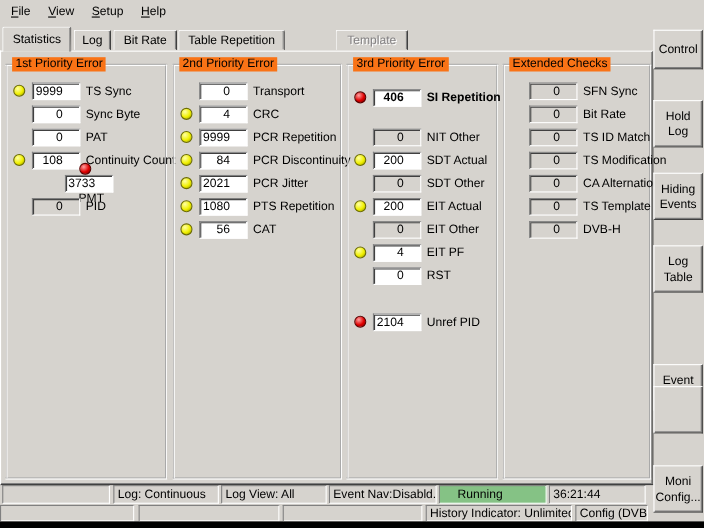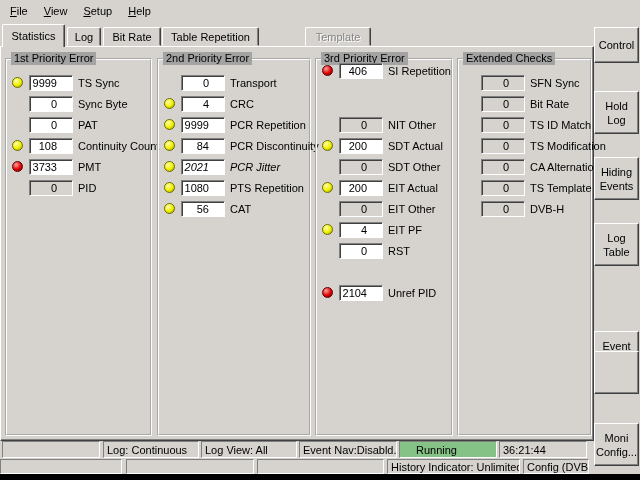--- a/index.html
+++ b/index.html
@@ -41,21 +41,21 @@
     border:1px solid; border-color:#fff #404040 #404040 #fff;
     box-shadow: inset -1px -1px 0 #808080;
   }
   
   .groupbox { position:absolute; top:11px; height:378px; border:2px groove #fdfdfd; }
   .g1 { left:4px;   width:147px; }
   .g2 { left:156px; width:154px; }
   .g3 { left:314px; width:138px; }
   .g4 { left:456px; width:135px; }
   .gtitle {
-    position:absolute; top:-8px; left:4px; background:#a3a3a3;
+    position:absolute; top:-8px; left:4px; background:#f97316;
     padding:0 3px; line-height:13px; white-space:nowrap;
   }
   .row {
     position:absolute; left:5px; right:1px; height:17px;
     display:flex; align-items:center;
   }
   .led {
     width:11px; height:11px; border-radius:50%; flex:none; margin-right:6px;
   }
   .led.yellow { background:radial-gradient(circle at 35% 30%, #ffffa6, #f0f000 55%, #8f8f00); border:1px solid #6d6d00; }
@@ -140,21 +140,21 @@
       <div class="row" style="top: 56px;">
         <span class="led none"></span>
         <div class="field">0</div>
         <span class="rowlabel">PAT</span>
       </div>
       <div class="row" style="top: 77px;">
         <span class="led yellow"></span>
         <div class="field">108</div>
         <span class="rowlabel">Continuity Count</span>
       </div>
-      <div class="row" style="top: 98px;">
+      <div class="row" style="top: 88px; flex-direction: column;">
         <span class="led red"></span>
         <div class="field">3733</div>
         <span class="rowlabel">PMT</span>
       </div>
       <div class="row" style="top: 119px;">
         <span class="led none"></span>
         <div class="field disabled">0</div>
         <span class="rowlabel">PID</span>
       </div>
     </div>
@@ -173,39 +173,39 @@
       <div class="row" style="top: 56px;">
         <span class="led yellow"></span>
         <div class="field">9999</div>
         <span class="rowlabel">PCR Repetition</span>
       </div>
       <div class="row" style="top: 77px;">
         <span class="led yellow"></span>
         <div class="field">84</div>
         <span class="rowlabel">PCR Discontinuity</span>
       </div>
-      <div class="row" style="top: 98px; font-style: italic;">
+      <div class="row" style="top: 98px;">
         <span class="led yellow"></span>
         <div class="field">2021</div>
         <span class="rowlabel">PCR Jitter</span>
       </div>
       <div class="row" style="top: 119px;">
         <span class="led yellow"></span>
         <div class="field">1080</div>
         <span class="rowlabel">PTS Repetition</span>
       </div>
       <div class="row" style="top: 140px;">
         <span class="led yellow"></span>
         <div class="field">56</div>
         <span class="rowlabel">CAT</span>
       </div>
     </div>
     <div class="groupbox g3">
       <div class="gtitle">3rd Priority Error</div>
-      <div class="row" style="top: 2px;">
+      <div class="row" style="top: 20px; font-weight: bold;">
         <span class="led red"></span>
         <div class="field">406</div>
         <span class="rowlabel">SI Repetition</span>
       </div>
       <div class="row" style="top: 56px;">
         <span class="led none"></span>
         <div class="field disabled">0</div>
         <span class="rowlabel">NIT Other</span>
       </div>
       <div class="row" style="top: 77px;">

